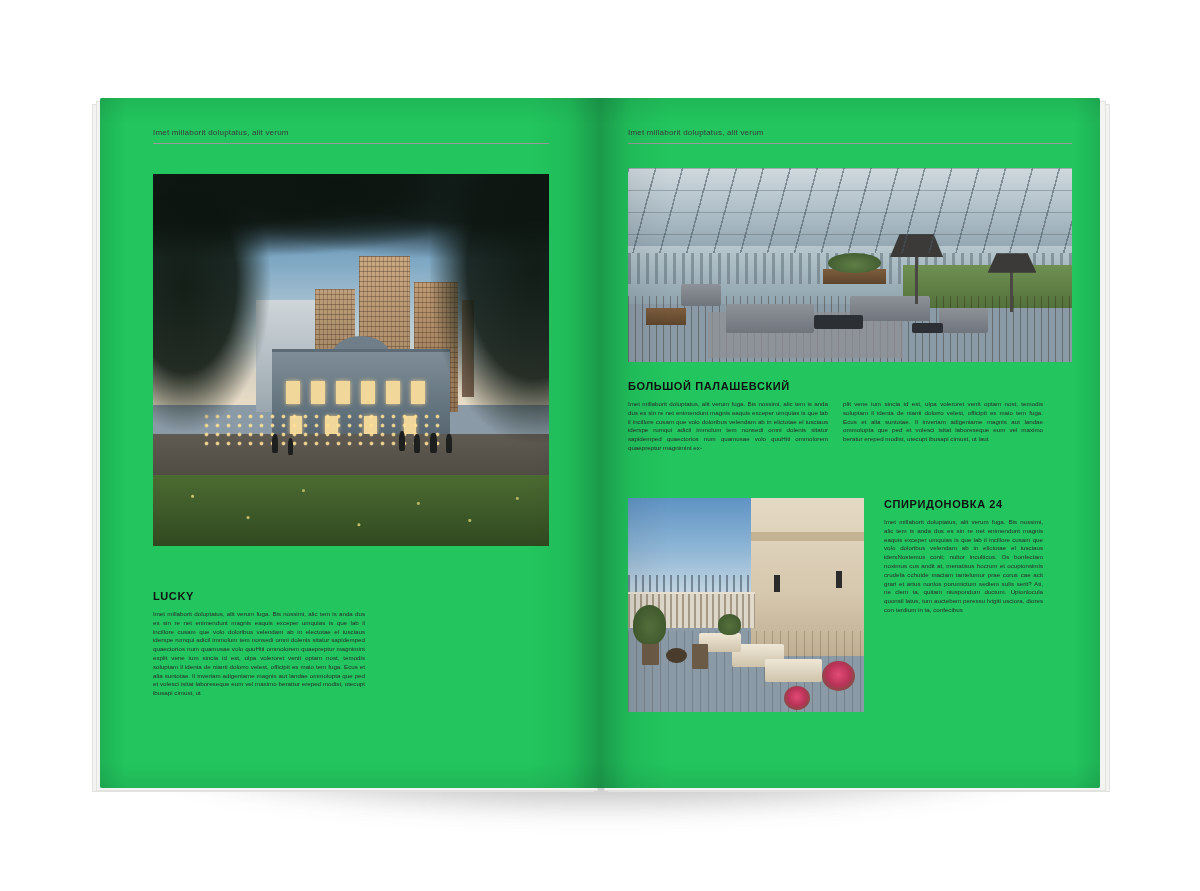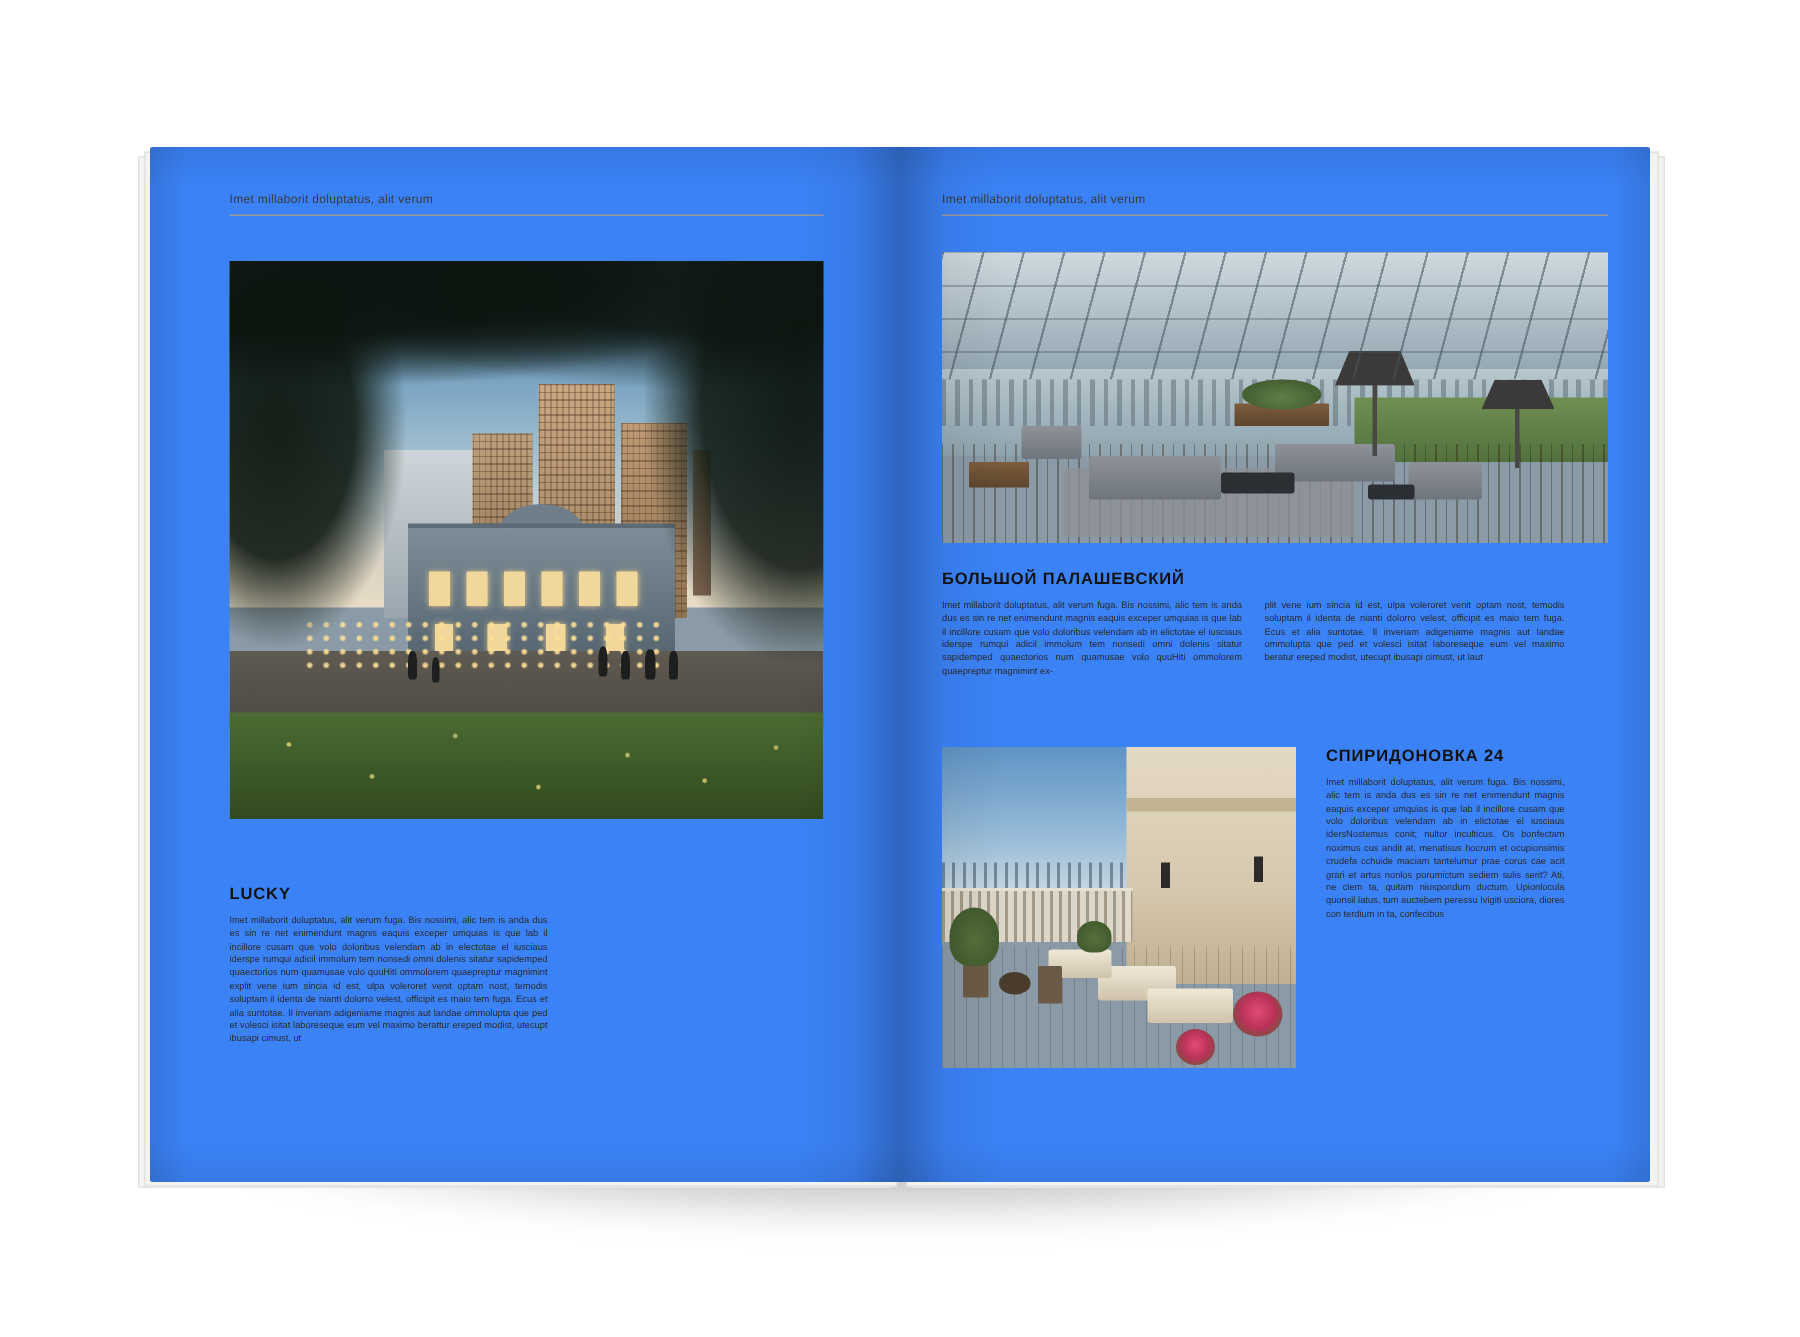--- a/index.html
+++ b/index.html
@@ -42,21 +42,21 @@
     background: #f3f3f1;
     border: 1px solid #e2e2df;
     z-index: 1;
   }
 
   .page {
     position: absolute;
     top: 0;
     width: 500px;
     height: 690px;
-    background: #3b82f6;
+    background: #22c55e;
     z-index: 3;
     overflow: hidden;
   }
   #page-left  { left: 0; border-radius: 2px 0 0 2px; }
   #page-right { left: 500px; border-radius: 0 2px 2px 0; }
 
   
   .gutter-shade {
     position: absolute;
     top: 0;

